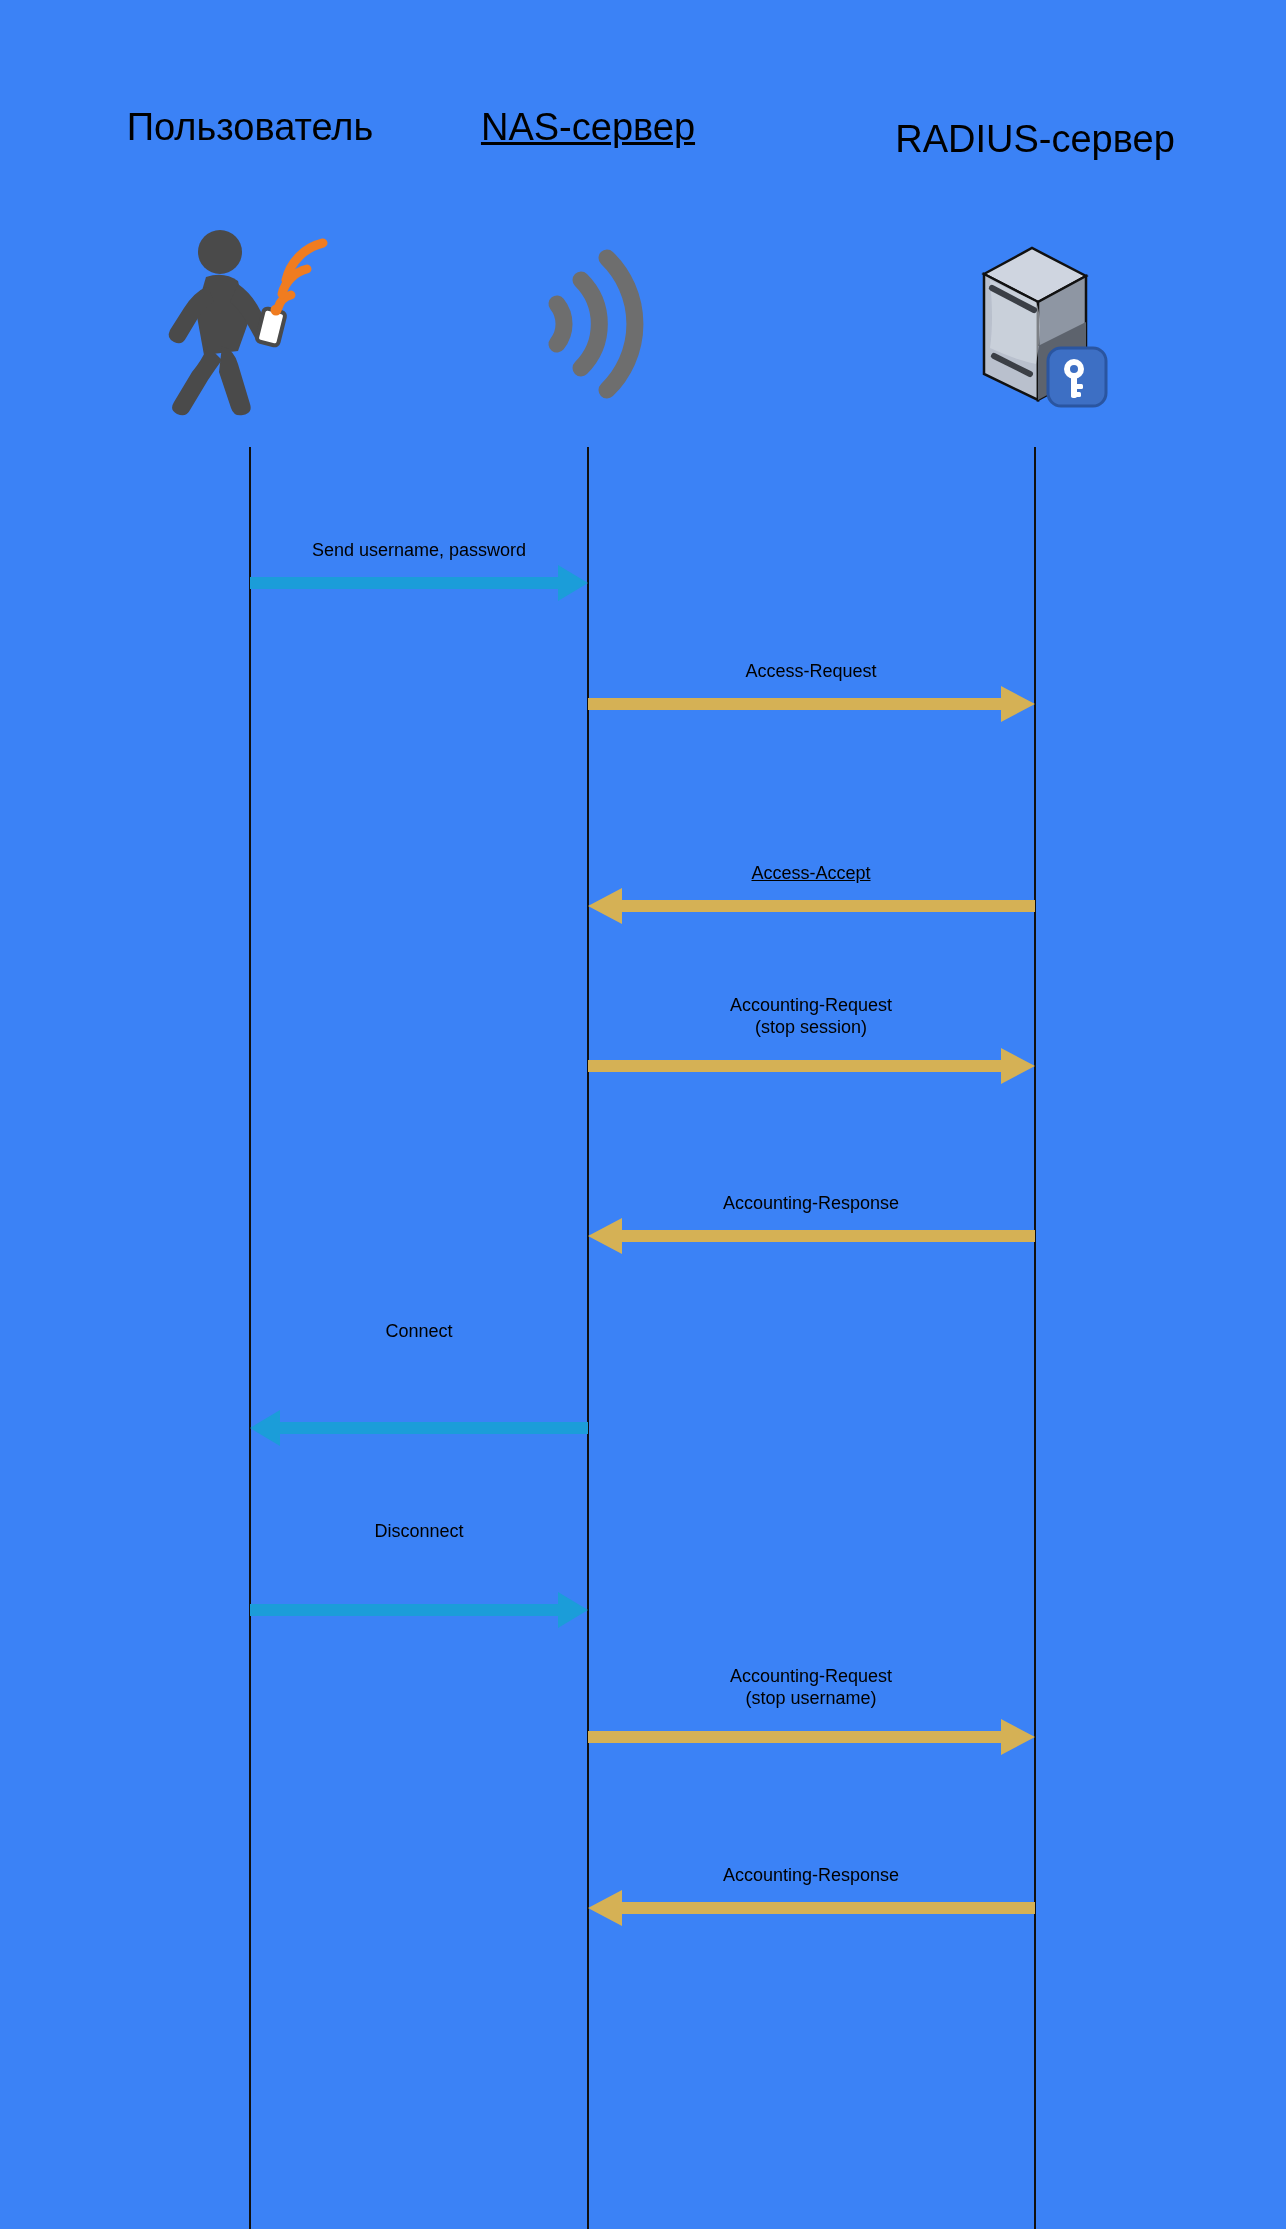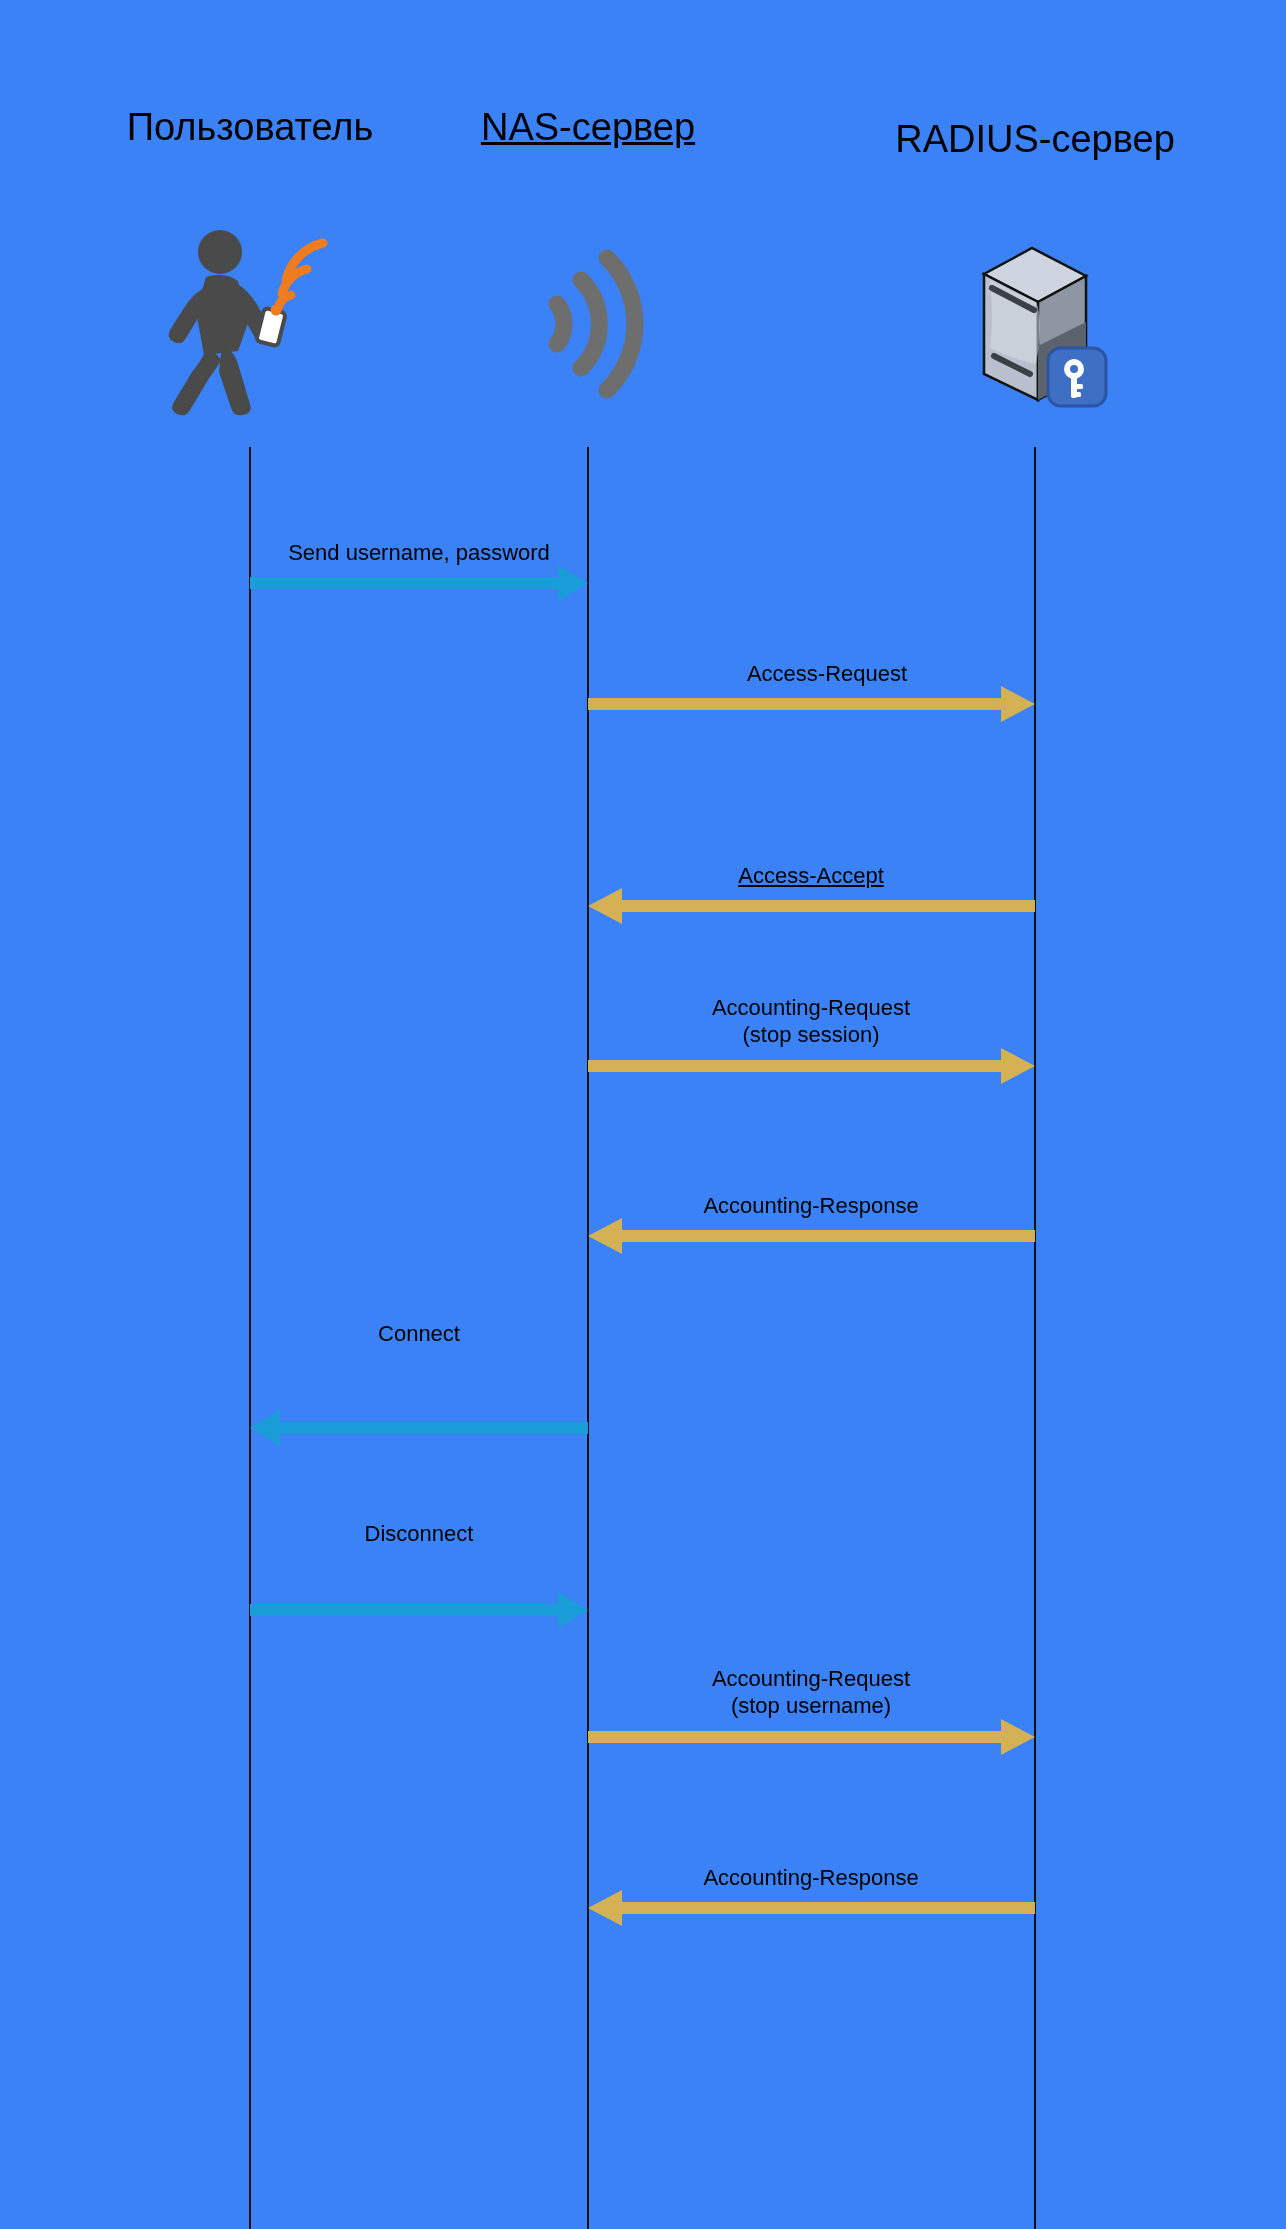--- a/index.html
+++ b/index.html
@@ -35,21 +35,21 @@
   }
   .lifeline {
     position: absolute;
     width: 2px;
     background: #101010;
   }
   .msg-label {
     position: absolute;
     text-align: center;
     color: #000000;
-    font-size: 22px;
+    font-size: 18px;
     line-height: 1.24;
     white-space: pre;
     transform: translateX(-50%);
   }
   .arrow-svg {
     position: absolute;
     display: block;
     overflow: visible;
   }
 </style>
@@ -133,21 +133,21 @@
         <rect x="111" y="170" width="10" height="5" rx="1.5"></rect>
       </g>
     </svg>
   </div>
 
   <div class="msg-label" style="left:419px; top:539px;">Send username, password</div>
   <svg class="arrow-svg" style="left:250px; top:563px;" width="338" height="40" viewBox="0 0 338 40">
     <path d="M0 14 L308 14 L308 2 L338 20 L308 38 L308 26 L0 26 Z" fill="#1b9dd9"></path>
   </svg>
 
-  <div class="msg-label" style="left:811px; top:660px;margin-left:16px;">Access-Request</div>
+  <div class="msg-label" style="left:811px; top:660px;">Access-Request</div>
   <svg class="arrow-svg" style="left:588px; top:684px;" width="447" height="40" viewBox="0 0 447 40">
     <path d="M0 14 L413 14 L413 2 L447 20 L413 38 L413 26 L0 26 Z" fill="#d5b155"></path>
   </svg>
 
   <div class="msg-label" style="left:811px; top:862px;text-decoration:underline;">Access-Accept</div>
   <svg class="arrow-svg" style="left:588px; top:886px;" width="447" height="40" viewBox="0 0 447 40">
     <path d="M447 14 L34 14 L34 2 L0 20 L34 38 L34 26 L447 26 Z" fill="#d5b155"></path>
   </svg>
 
   <div class="msg-label" style="left:811px; top:994px;"><span>Accounting-Request</span><br><span>(stop session)</span></div>

